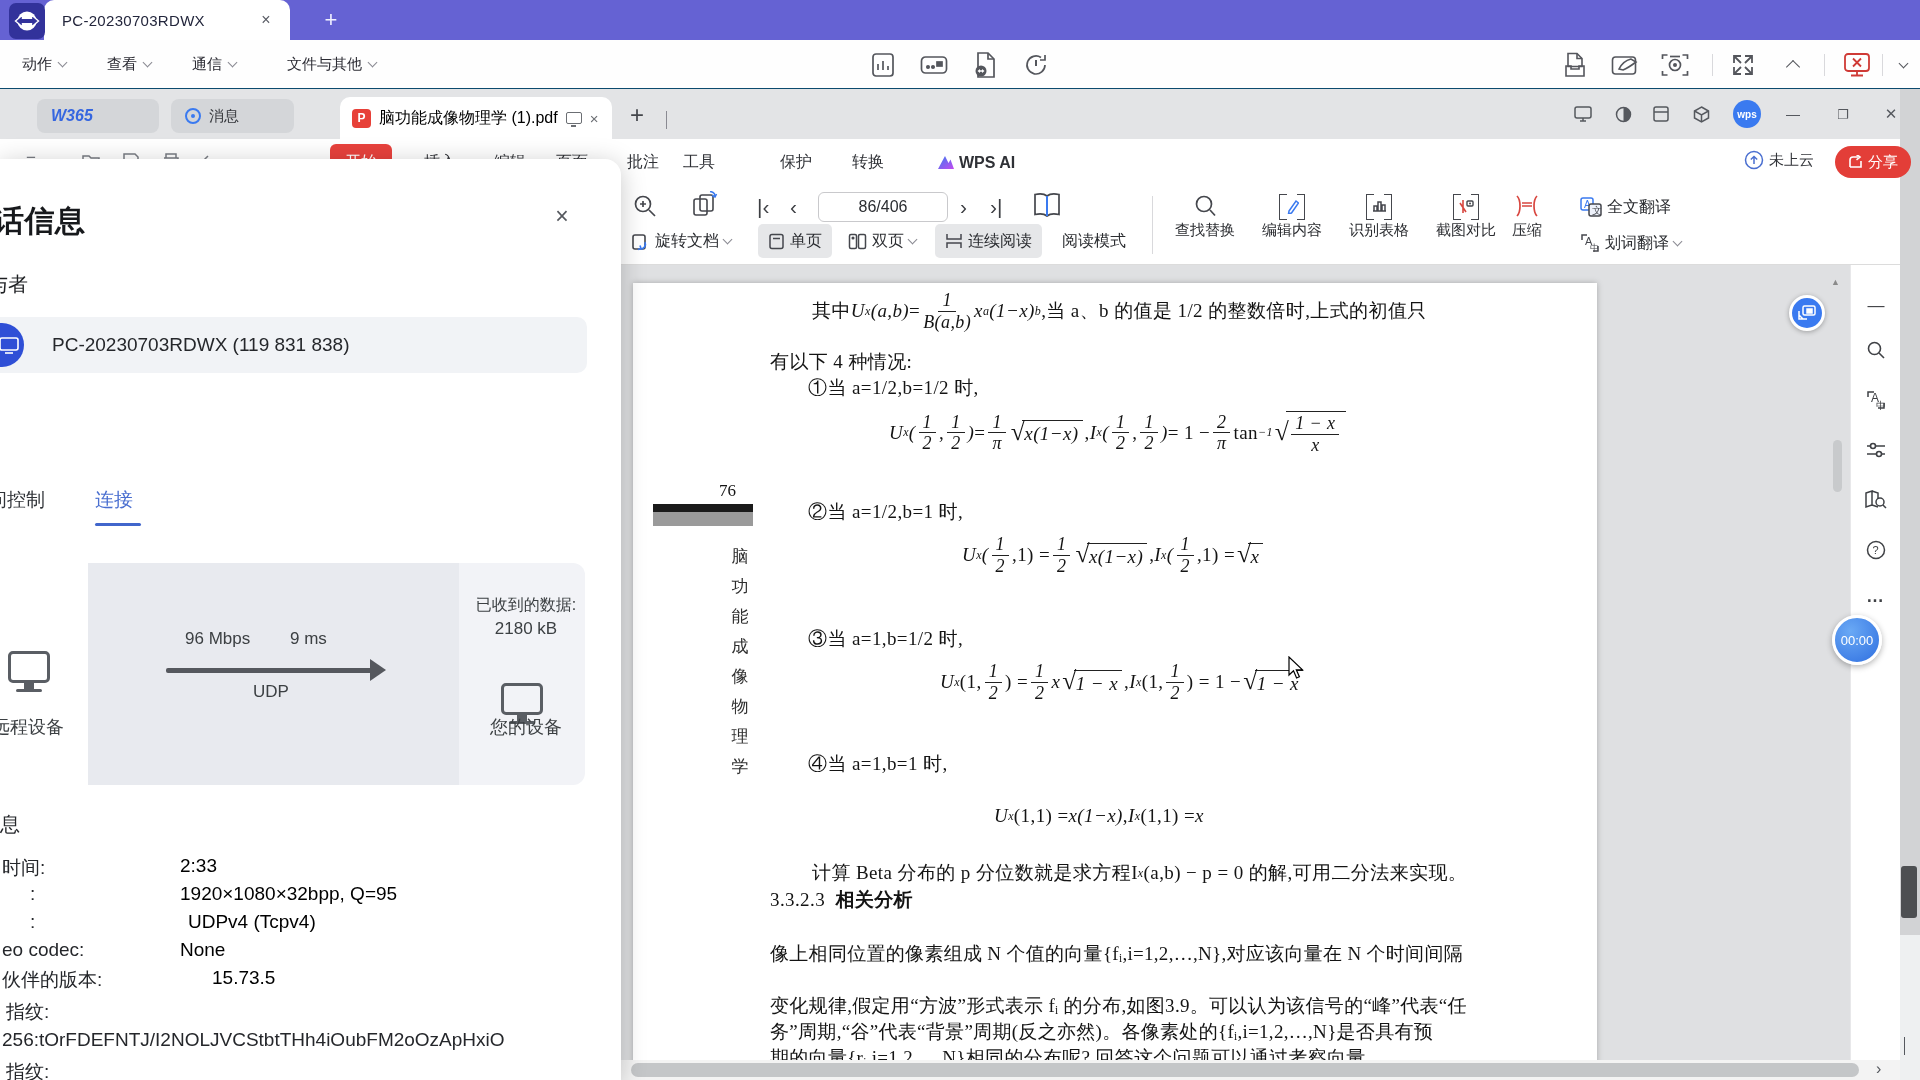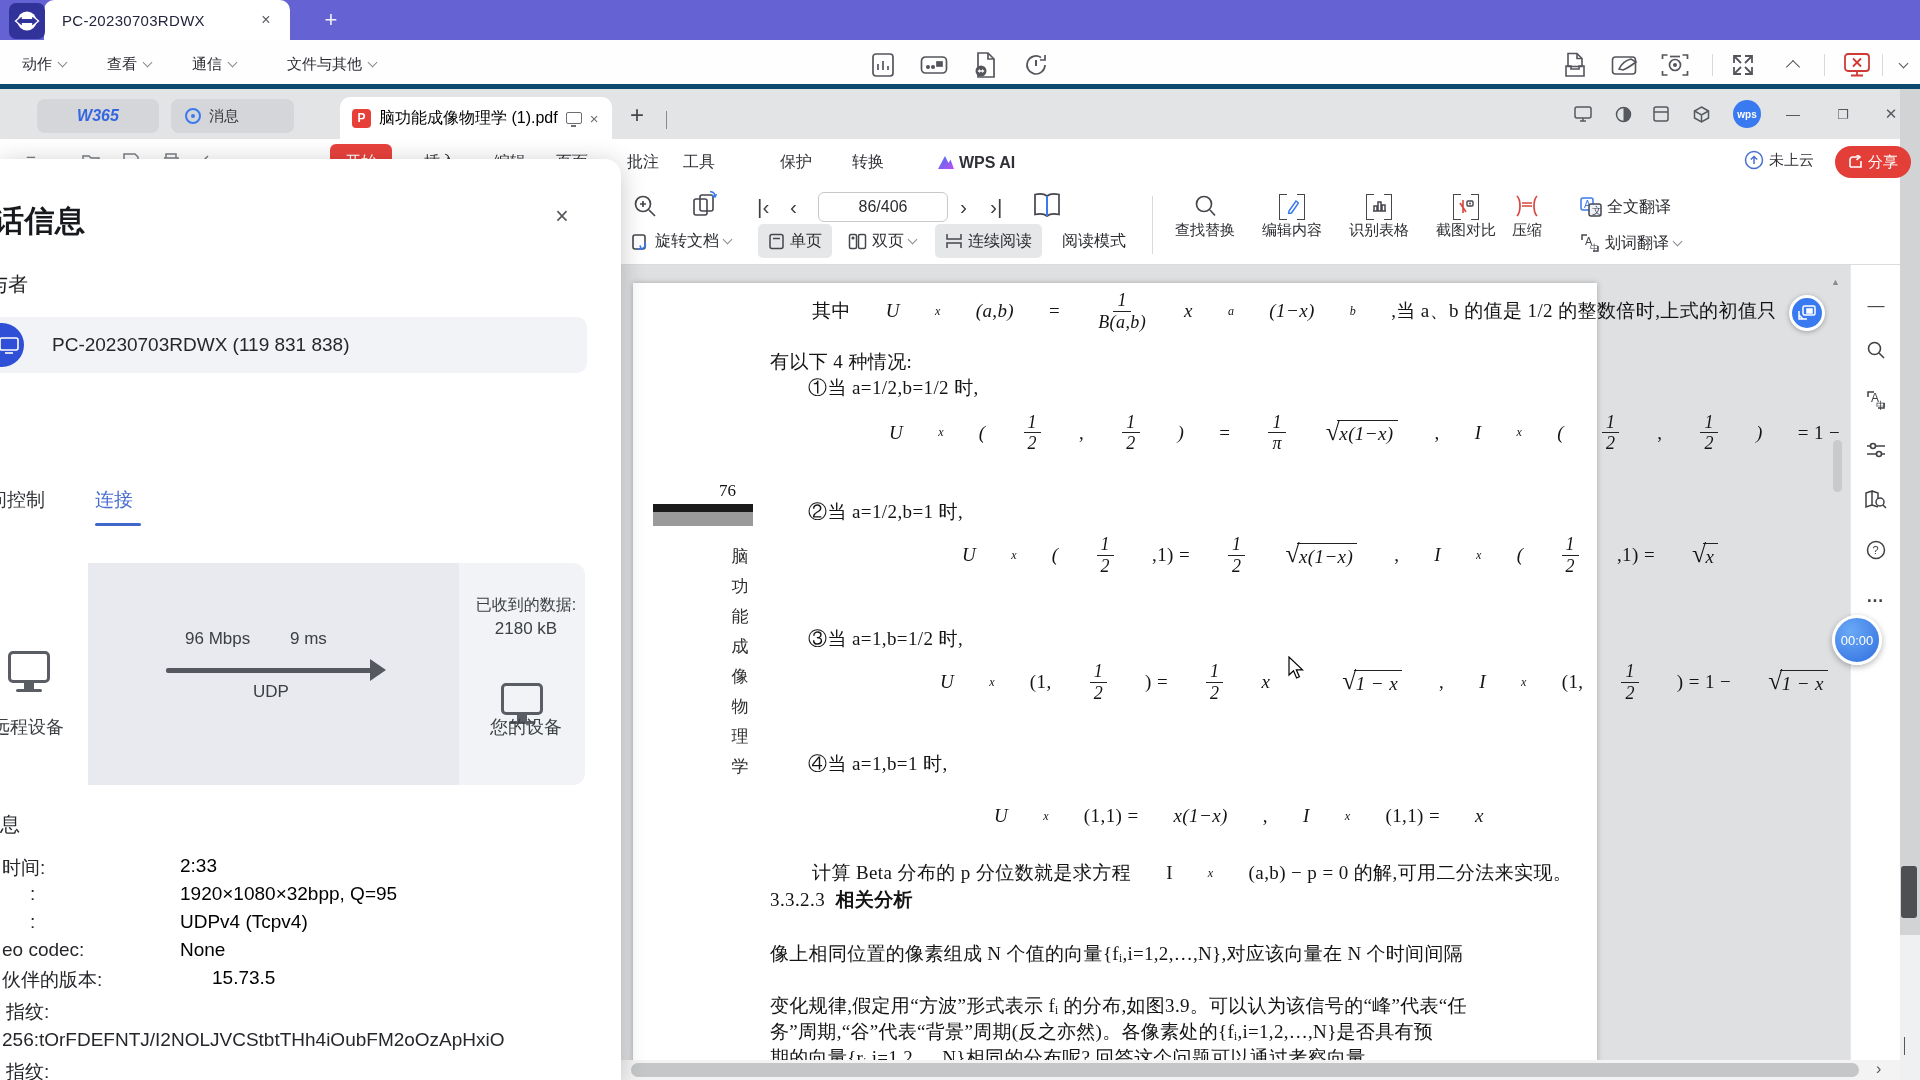--- a/index.html
+++ b/index.html
@@ -10,21 +10,21 @@
 
   
   .tv-titlebar { position:absolute; left:0; top:0; width:1920px; height:40px; background:#6562d3; }
   .tv-logo { position:absolute; left:9px; top:3px; width:36px; height:36px; background:#32329b; border-radius:7px; display:flex; align-items:center; justify-content:center; z-index:3;}
   .tv-tab { position:absolute; left:44px; top:0; width:246px; height:40px; background:#fff; border-radius:10px 10px 0 0; display:flex; align-items:center; z-index:2;}
   .tv-tab-title { margin-left:18px; font-size:15px; color:#23263c; letter-spacing:.3px; }
   .tv-tab-close { position:absolute; right:14px; top:10px; width:20px; height:20px; color:#5a5d66; font-size:16px; text-align:center; line-height:20px; cursor:default;}
   .tv-newtab { position:absolute; left:318px; top:7px; width:26px; height:26px; color:#f0f0ff; font-size:22px; line-height:26px; text-align:center; font-weight:300;}
 
   
-  .tv-menubar { position:absolute; left:0; top:40px; width:1920px; height:49px; background:#fefefe; border-bottom:5px solid #0c4a6e; }
+  .tv-menubar { position:absolute; left:0; top:40px; width:1920px; height:49px; background:#fefefe; border-bottom:1px solid #0c4a6e; }
   .tv-menu { position:absolute; top:0; height:49px; display:flex; align-items:center; gap:7px; font-size:15px; color:#2b2b33; }
   .chev { width:7px; height:7px; border-right:1.6px solid #8a8a92; border-bottom:1.6px solid #8a8a92; transform:rotate(45deg); margin-top:-4px; }
   .chev-up { transform:rotate(-135deg); margin-top:4px; }
   .tvicon { position:absolute; top:10px; width:30px; height:30px; display:flex; align-items:center; justify-content:center; }
   .vsep { position:absolute; top:14px; width:1px; height:22px; background:#d9d9dc; }
 
   
   .wps-tabrow { position:absolute; left:0; top:89px; width:1900px; height:50px; background:#e3e4e6; }
   .wtab { position:absolute; top:10px; height:34px; background:#d4d6d9; border-radius:8px; display:flex; align-items:center; padding:0 14px; gap:8px; font-size:15px; color:#33353a;}
   .wtab-active { position:absolute; left:340px; top:8px; width:272px; height:42px; background:#fff; border-radius:10px 10px 0 0; display:flex; align-items:center; padding:0 12px; gap:8px; z-index:2;}
@@ -54,21 +54,21 @@
   .tb-group { position:absolute; display:flex; flex-direction:column; align-items:center; gap:3px; }
   .tb-glabel { font-size:15px; color:#2b2d31; white-space:nowrap; }
   .brkt { position:relative; width:26px; height:24px; display:flex; align-items:center; justify-content:center;}
   .brkt::before, .brkt::after { content:""; position:absolute; top:0; width:7px; height:24px; border:1.6px solid #45474d; }
   .brkt::before { left:0; border-right:none; }
   .brkt::after { right:0; border-left:none; }
 
   
   .doc-area { position:absolute; left:621px; top:265px; width:1279px; height:795px; background:#dfe0e2; overflow:hidden; }
   .page { position:absolute; left:12px; top:18px; width:964px; height:900px; background:#fff; box-shadow:0 0 6px rgba(0,0,0,.25); font-family:"Liberation Serif", serif; color:#141414; }
-  .pline { position:absolute; font-size:19px; white-space:nowrap; letter-spacing:.4px;gap:35px;}
+  .pline { position:absolute; font-size:19px; white-space:nowrap; letter-spacing:.4px;}
   .mline { display:flex; align-items:center; white-space:nowrap; }
   .mfrac { display:inline-flex; flex-direction:column; align-items:center; vertical-align:middle; margin:0 3px; font-style:italic;}
   .mnum { border-bottom:1.4px solid #222; padding:0 4px 1px; line-height:1.05; font-size:18px; text-align:center;}
   .mden { padding-top:1px; line-height:1.05; font-size:18px; text-align:center;}
   .msqrt { display:inline-flex; align-items:center; margin:0 2px;}
   .mrad { font-size:1.35em; font-style:normal; margin-right:-3px; transform:translateY(-1px);}
   .mroot { border-top:1.5px solid #222; padding:2px 4px 0 2px; display:inline-flex; align-items:center;}
   .m-i { font-style:italic; }
   .m-r { font-style:normal; }
   .m-sub { font-size:12px; vertical-align:sub; font-style:italic;}
@@ -215,21 +215,21 @@
           <path d="M14 19 v4 M8 23.5 h12"></path>
         </svg>
     </div>
     <div class="vsep" style="left:1882px;"></div>
     <div class="tvicon" style="left:1888px;">
         <span class="chev" style="border-color:#54565c;"></span>
       </div>
   </div>
 
   <div class="wps-tabrow">
-    <div class="wtab" style="left:37px; width:122px; justify-content:center;">
+    <div class="wtab" style="left:37px; width:122px; justify-content:flex-start;">
       <span class="w365">W365</span>
     </div>
     <div class="wtab" style="left:171px; width:123px;">
       <span class="msg-dot"></span>
       <span>消息</span>
     </div>
     <div class="wtab-active">
       <span class="pdf-badge">P</span>
       <span style="white-space:nowrap; overflow:hidden;">脑功能成像物理学 (1).pdf</span>
       <span class="mini-monitor"></span>
@@ -749,21 +749,21 @@
     <div>
       <span class="stat-label" style="left:2px; top:696px;">时间:</span>
       <span class="stat-value" style="top:696px;">2:33</span>
     </div>
     <div>
       <span class="stat-label" style="left:30px; top:724px;">:</span>
       <span class="stat-value" style="top:724px;">1920×1080×32bpp, Q=95</span>
     </div>
     <div>
       <span class="stat-label" style="left:30px; top:752px;">:</span>
-      <span class="stat-value" style="top:752px;">UDPv4 (Tcpv4)</span>
+      <span class="stat-value" style="top:752px;margin-left:8px;">UDPv4 (Tcpv4)</span>
     </div>
     <div>
       <span class="stat-label" style="left:2px; top:780px;">eo codec:</span>
       <span class="stat-value" style="top:780px;">None</span>
     </div>
     <div>
       <span class="stat-label" style="left:2px; top:808px;">伙伴的版本:</span>
       <span class="stat-value" style="top:808px;margin-left:32px;">15.73.5</span>
     </div>
     <div class="stat-label" style="left:6px; top:840px;">指纹:</div>

